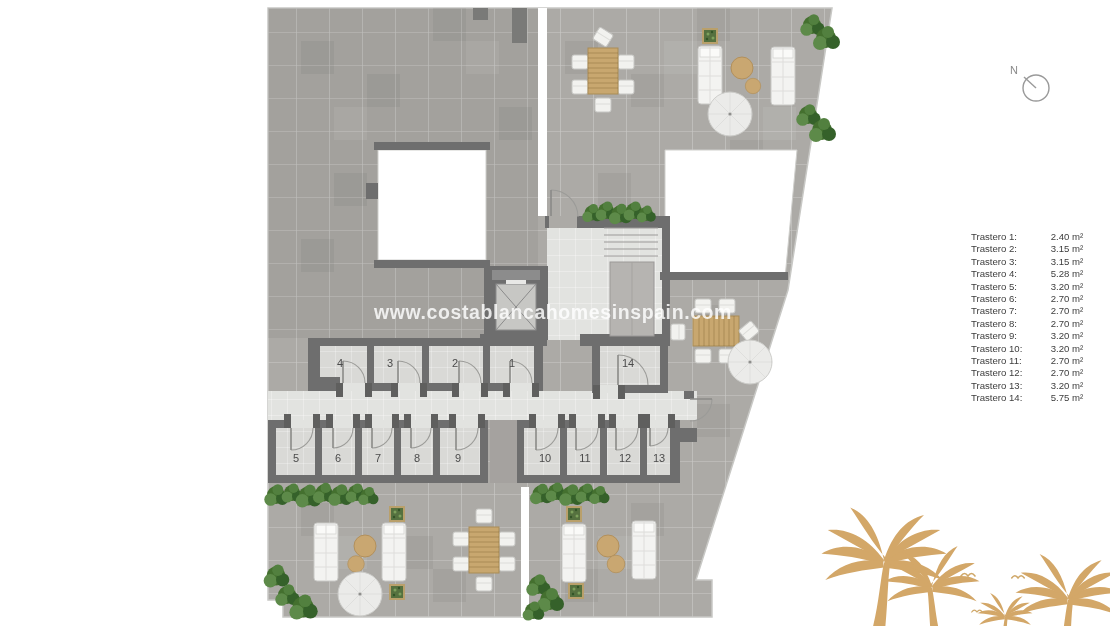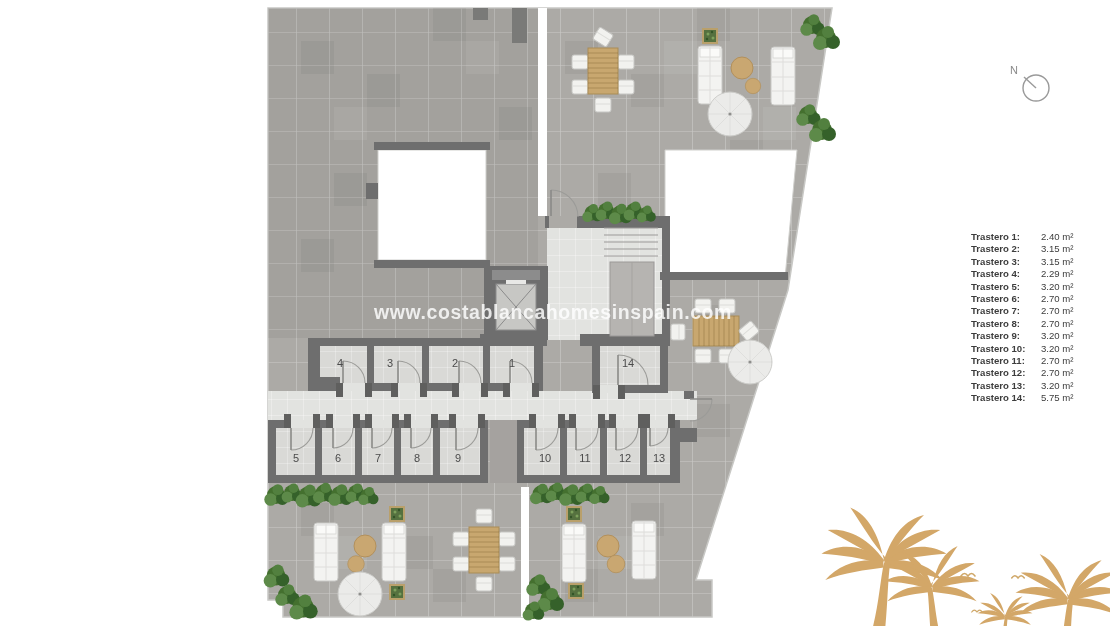--- a/index.html
+++ b/index.html
@@ -2,22 +2,22 @@
 <html><head>
 <meta charset="utf-8">
 <style>
   html,body{margin:0;padding:0;background:#ffffff;}
   .stage{position:relative;width:1110px;height:626px;background:#ffffff;overflow:hidden;
          font-family:"Liberation Sans",sans-serif;}
   .stage svg{position:absolute;left:0;top:0;}
   .legend{position:absolute;left:971px;top:231px;width:122px;font-size:9.6px;
           line-height:12.4px;color:#3d3d3d;}
   .legend-row{display:flex;white-space:nowrap;}
-  .lname{width:70px;font-weight:bold;}
-  .lval{flex:1;}
+  .lname{width:70px;}
+  .lval{flex:1;text-align:center;}
 </style>
 </head>
 <body>
 
 <div class="stage">
 
 <svg width="1110" height="626" viewBox="0 0 1110 626">
   <defs>
     <pattern id="bigTile" width="33" height="33" patternUnits="userSpaceOnUse">
       <rect width="33" height="33" fill="#acaaa6"></rect>
@@ -440,21 +440,21 @@
   <div class="legend-row">
         <span class="lname">Trastero 2:</span>
         <span class="lval">3.15 m²</span>
       </div>
   <div class="legend-row">
         <span class="lname">Trastero 3:</span>
         <span class="lval">3.15 m²</span>
       </div>
   <div class="legend-row">
         <span class="lname">Trastero 4:</span>
-        <span class="lval">2.29 m²</span>
+        <span class="lval">5.28 m²</span>
       </div>
   <div class="legend-row">
         <span class="lname">Trastero 5:</span>
         <span class="lval">3.20 m²</span>
       </div>
   <div class="legend-row">
         <span class="lname">Trastero 6:</span>
         <span class="lval">2.70 m²</span>
       </div>
   <div class="legend-row">

